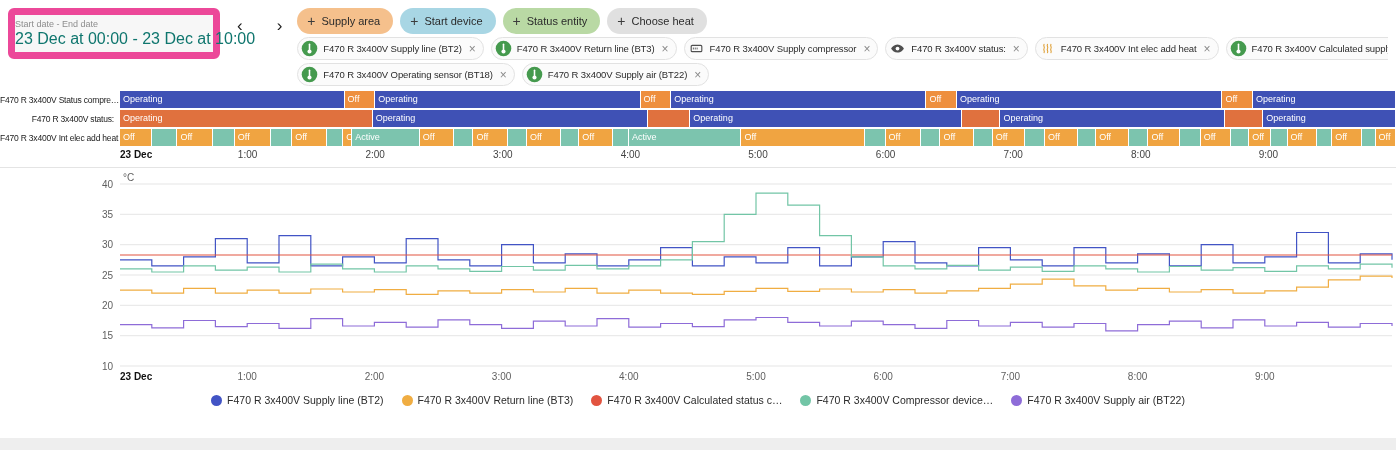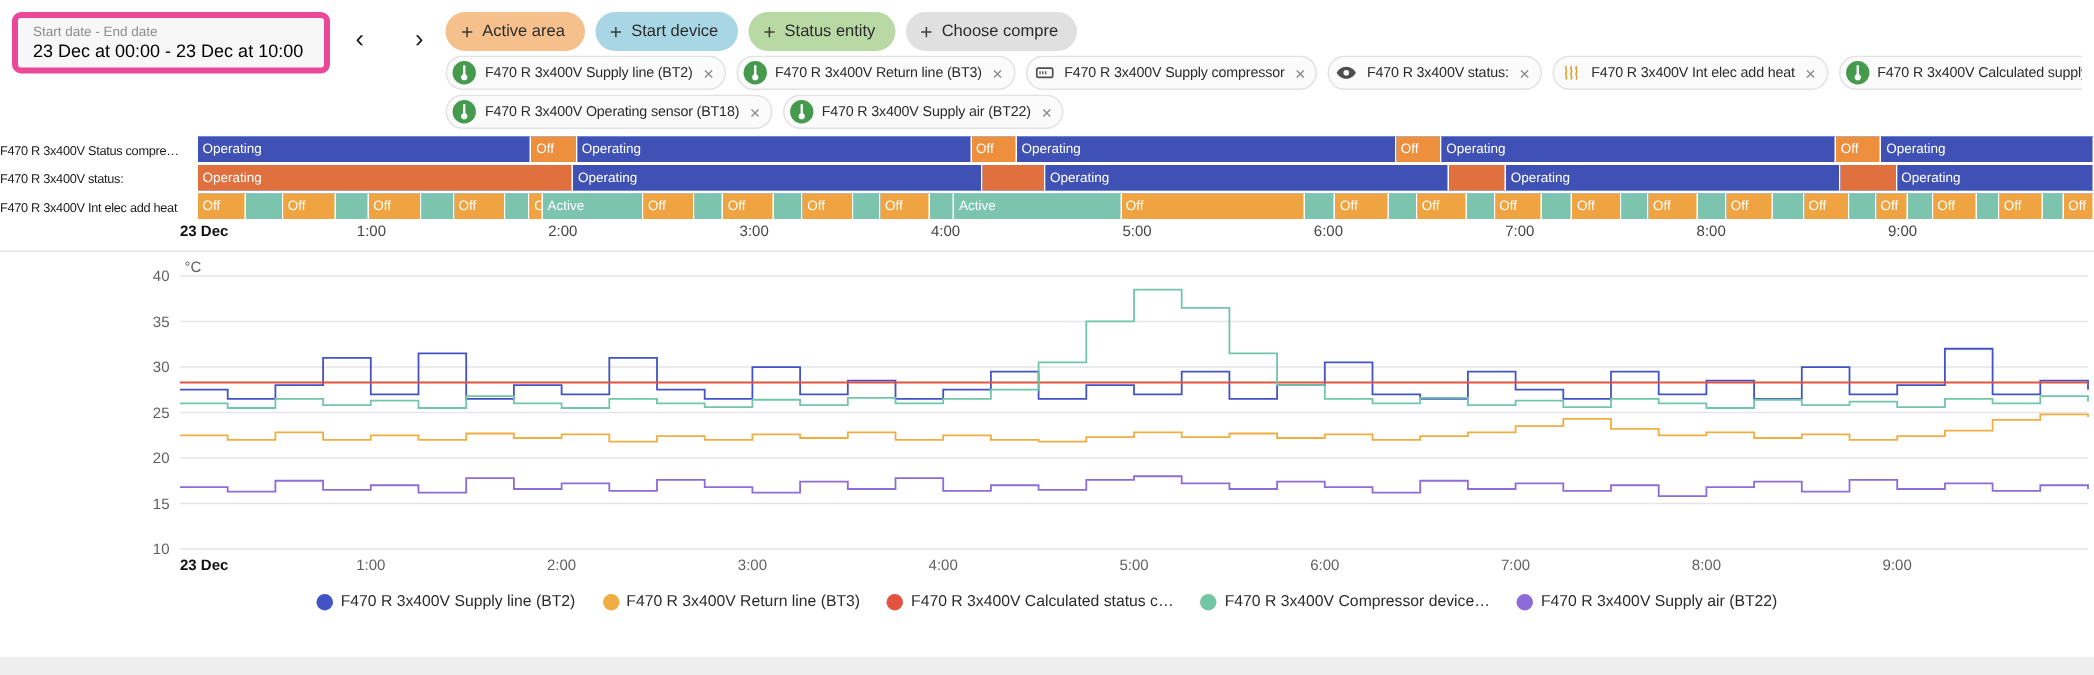--- a/index.html
+++ b/index.html
@@ -1,37 +1,37 @@
 <!DOCTYPE html>
 <html><head>
 <meta charset="utf-8">
 <style>
   *{box-sizing:border-box;margin:0;padding:0}
   html,body{width:1396px;height:450px;overflow:hidden}
   body{background:#eeeeee;font-family:"Liberation Sans","DejaVu Sans",sans-serif;-webkit-font-smoothing:antialiased}
   .app{width:1396px;height:438px;background:#ffffff}
   
   .toolbar{display:flex;align-items:flex-start;padding:8px 8px 2px 8px;gap:12px}
-  .date-field{background:#f7f7f7;border:4px solid #ec4899;border-radius:6px;padding:4px 10px;width:212px;cursor:pointer}
+  .date-field{background:#f7f7f7;border:7px solid #ec4899;border-radius:6px;padding:4px 0;width:212px;cursor:pointer}
   .date-label{font-size:9px;color:#8d8d8d}
-  .date-value{font-size:12px;color:#000000;margin-top:1px;white-space:nowrap}
+  .date-value{font-size:16px;color:#0f766e;margin-top:1px;white-space:nowrap}
   .nav{display:flex;gap:28px;margin-top:9px;margin-left:2px}
   .nav button{border:none;background:none;font-size:17px;line-height:1;cursor:pointer;color:#1b1b1b;padding:0 3px;font-family:inherit}
   .chips{display:flex;flex-direction:column;gap:3px;flex:1;min-width:0}
   .chip-row{display:flex;gap:7px;align-items:center;flex-wrap:nowrap;overflow:hidden}
   .fchip{display:inline-flex;align-items:center;gap:6px;height:26px;padding:0 13px 0 10px;border-radius:14px;font-size:11px;color:#2b2b2b;cursor:pointer;flex:none}
   .fchip .plus{font-size:14px;color:#3c3c3c;line-height:1}
   .echip{display:inline-flex;align-items:center;gap:5px;height:23px;padding:0 7px 0 3px;border-radius:12px;font-size:9.5px;letter-spacing:-0.1px;color:#2b2b2b;background:#fbfbfb;border:1px solid #e2e2e2;cursor:pointer;flex:none}
   .echip .eicon{display:inline-flex;width:17px;height:17px;align-items:center;justify-content:center}
   .echip .x{color:#8a8a8a;font-size:12px;margin-left:2px;cursor:pointer;line-height:1}
   
   .timeline{padding-top:3px}
   .trow{display:flex;align-items:center;height:17px;margin-bottom:2px}
-  .trow-label{width:132px;font-size:8.5px;letter-spacing:-0.2px;color:#1b1b1b;padding-right:6px;white-space:nowrap;overflow:hidden;flex:none}
-  .trow-bar{flex:1;height:100%;position:relative;background:#3b82f6}
+  .trow-label{width:120px;font-size:8.5px;letter-spacing:-0.2px;color:#1b1b1b;text-align:right;padding-right:6px;white-space:nowrap;overflow:hidden;flex:none}
+  .trow-bar{flex:1;height:100%;position:relative;background:#fdba74}
   .tseg{position:absolute;top:0;bottom:0;overflow:hidden;color:#fff;font-size:9px;line-height:17px;padding-left:3px;white-space:nowrap;border-right:1px solid #fff}
   .taxis{position:relative;height:15px;margin-left:120px;font-size:10px;color:#444}
   .taxis span{position:absolute;top:1px;transform:translateX(-50%);white-space:nowrap}
   .taxis span.first{transform:none;font-weight:bold;color:#111}
   .divider{height:1px;background:#e4e4e4;margin:4px 0 2px 0}
   
   svg text{font-family:"Liberation Sans","DejaVu Sans",sans-serif}
   .tick{font-size:10px;fill:#5f5f5f}
   .legend{display:flex;justify-content:center;gap:18px;align-items:center;font-size:10.5px;color:#2b2b2b;margin-top:2px}
   .legend .item{display:inline-flex;align-items:center;cursor:pointer}
@@ -48,33 +48,33 @@
       <div class="date-value">23 Dec at 00:00 - 23 Dec at 10:00</div>
     </div>
     <div class="nav">
       <button><span>‹</span></button>
       <button><span>›</span></button>
     </div>
     <div class="chips">
       <div class="chip-row" id="filter-chips">
           <span class="fchip" style="background: rgb(245, 192, 140);">
             <span class="plus">+</span>
-            <span>Active area</span>
+            <span>Supply area</span>
           </span>
           <span class="fchip" style="background: rgb(168, 214, 228);">
             <span class="plus">+</span>
             <span>Start device</span>
           </span>
           <span class="fchip" style="background: rgb(185, 217, 164);">
             <span class="plus">+</span>
             <span>Status entity</span>
           </span>
           <span class="fchip" style="background: rgb(224, 224, 224);">
             <span class="plus">+</span>
-            <span>Choose compre</span>
+            <span>Choose heat</span>
           </span>
         </div>
       <div class="chip-row" id="entity-row-0">
           <span class="echip">
             <span class="eicon">
               <svg viewBox="0 0 24 24" width="17" height="17">
                 <circle cx="12" cy="12" r="11" fill="#459a4e"></circle>
                 <rect x="10.9" y="4.8" width="2.2" height="9.6" rx="1.1" fill="#fff"></rect>
                 <circle cx="12" cy="16.2" r="2.9" fill="#fff"></circle>
               </svg>

